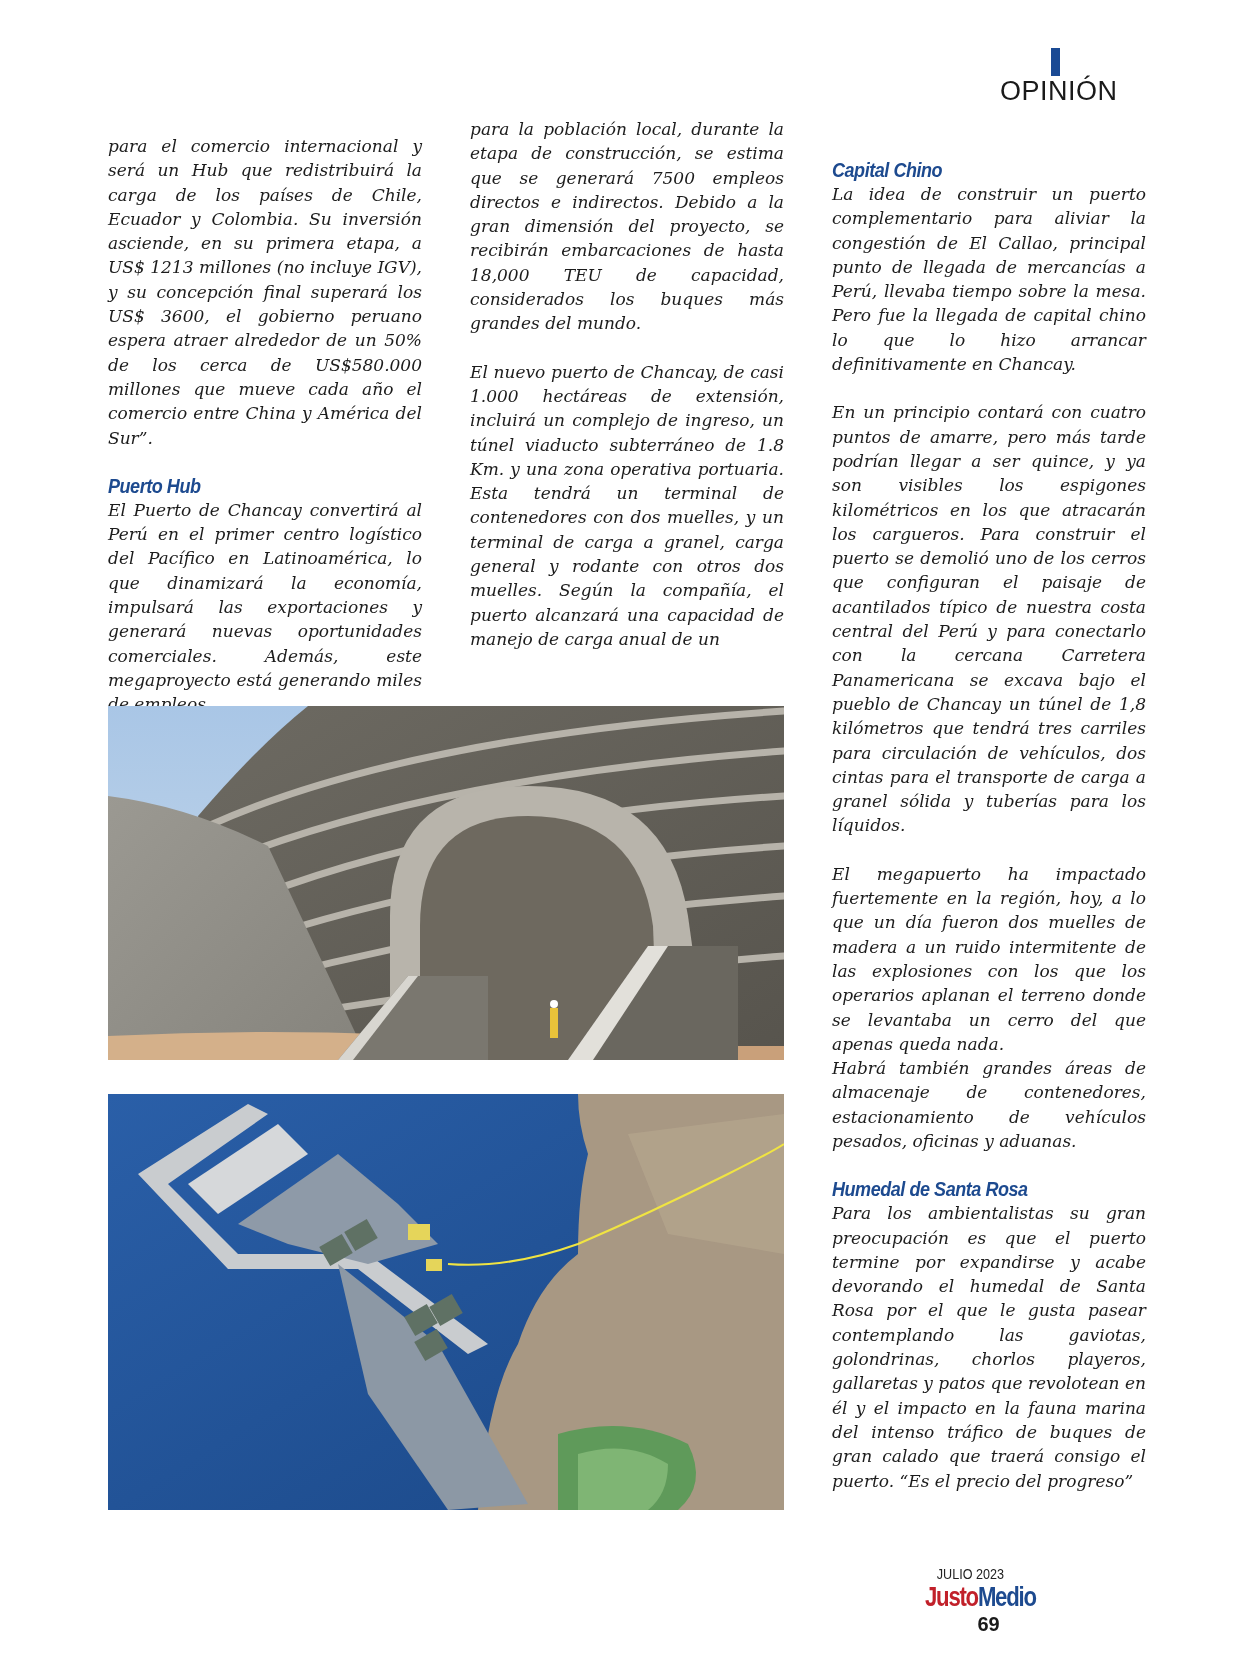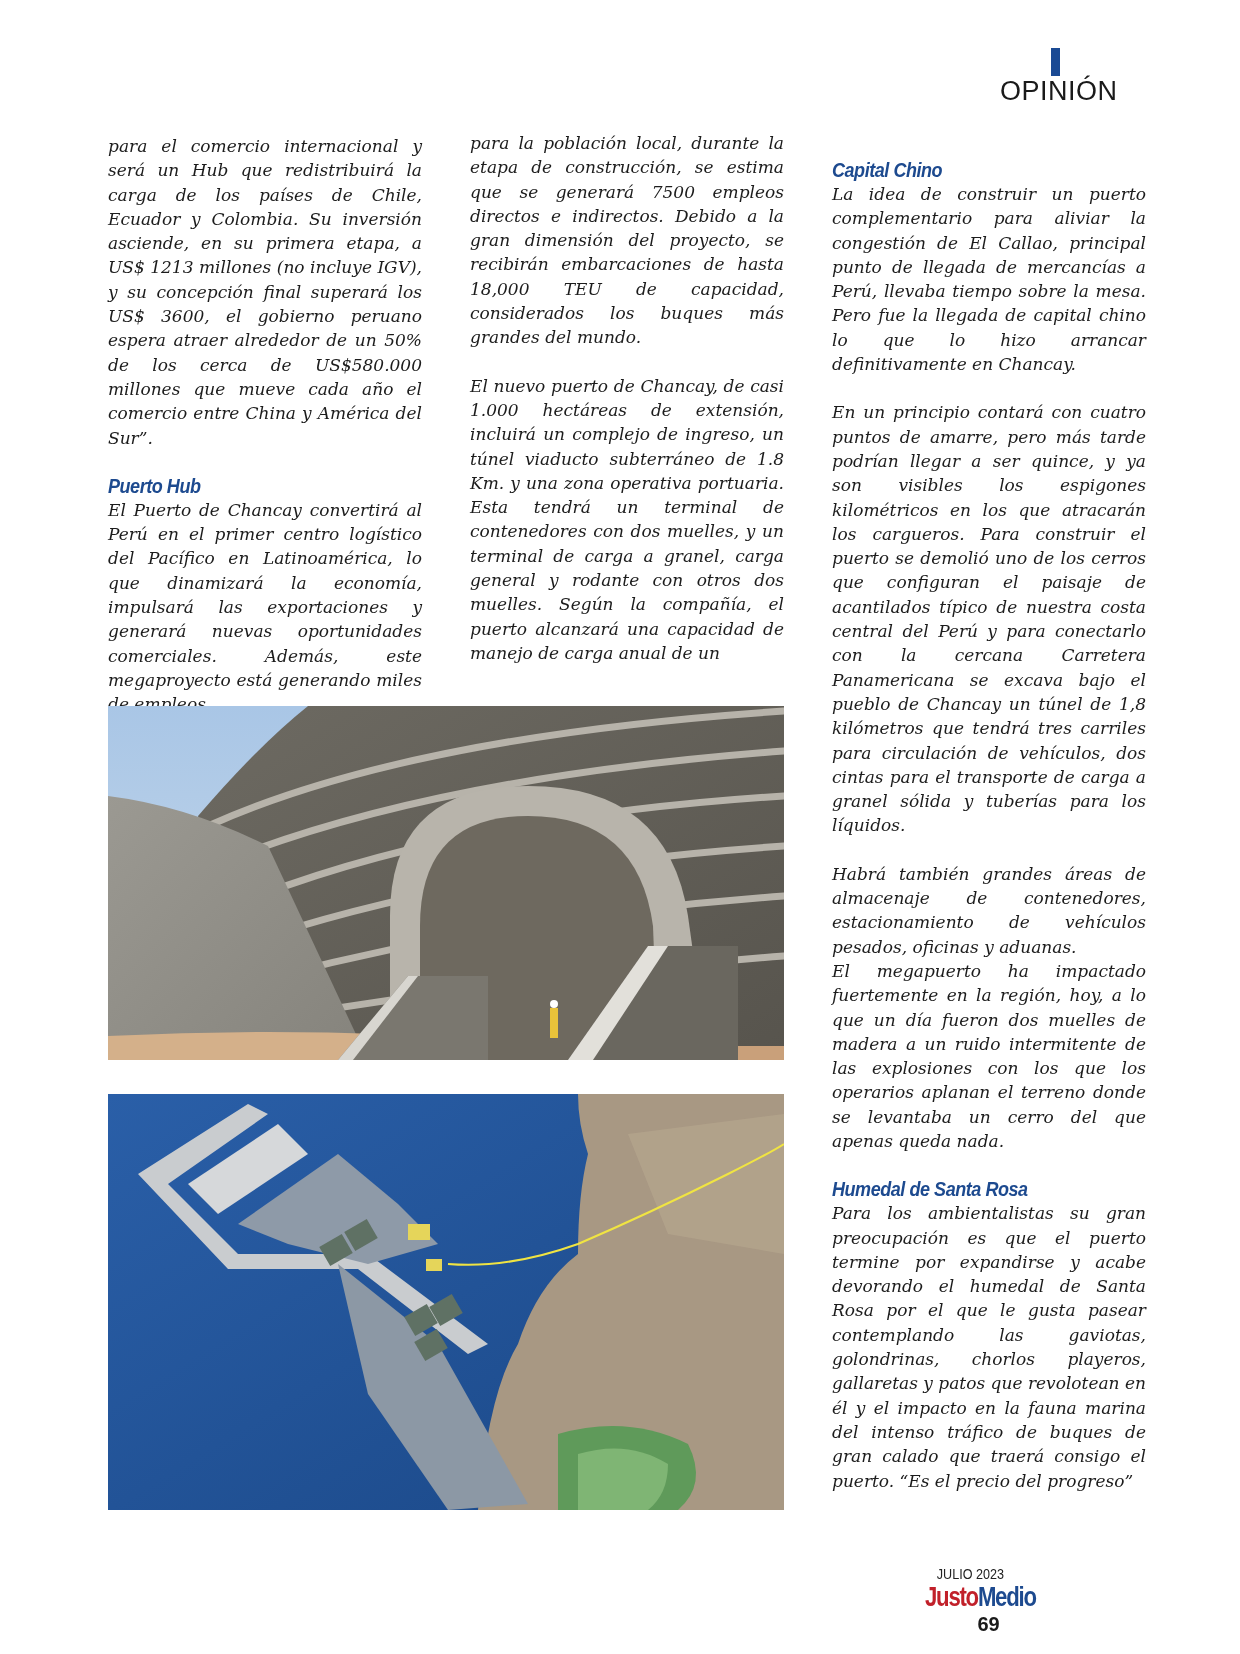--- a/index.html
+++ b/index.html
@@ -6,21 +6,21 @@
   body { width: 1240px; height: 1654px; position: relative; overflow: hidden; }
   .section-tag { position: absolute; left: 1000px; top: 48px; display: flex; align-items: center; flex-direction: column; }
   .section-tag .bar { width: 9px; height: 28px; background: #1a4a94; margin-right: 6px; }
   .section-tag .label { font-family: "Liberation Sans", sans-serif; font-size: 27px; color: #1a1a1a; letter-spacing: 0.5px; }
 
   .col { position: absolute; font-family: "DejaVu Serif", "Liberation Serif", serif; font-size: 17px; line-height: 24.3px; color: #1c1c1c; text-align: justify; hyphens: manual; font-style: italic; }
   .col p { margin: 0; }
   .col .gap { height: 24px; }
   .col h3 { margin: 0; font-family: "Liberation Sans", sans-serif; font-weight: bold; font-size: 20px; line-height: 24px; color: #1d4a8f; letter-spacing: -0.5px; transform: scaleX(0.9); transform-origin: left; }
   #col1 { left: 108px; top: 134px; width: 314px; }
-  #col2 { left: 470px; top: 131px; width: 314px; }
+  #col2 { left: 470px; top: 117px; width: 314px; }
   #col3 { left: 832px; top: 134px; width: 314px; }
 
   .photo { position: absolute; overflow: hidden; }
   #photo-tunnel { left: 108px; top: 706px; width: 676px; height: 354px; background: #8c8a85; }
   #photo-port { left: 108px; top: 1094px; width: 676px; height: 416px; background: #1f4f95; }
 
   .footer { position: absolute; top: 1566px; left: 925px; display: flex; align-items: center; flex-direction: column; }
   .footer .date { font-family: "Liberation Sans", sans-serif; font-size: 14px; color: #222; margin-right: 30px; transform: scaleX(0.9); }
   .footer .brand { font-family: "Liberation Sans", sans-serif; font-weight: bold; font-size: 27px; letter-spacing: -1.5px; transform: scaleX(0.82); transform-origin: left; margin-right: -14px; }
   .footer .brand .b1 { color: #c1202a; }
@@ -48,22 +48,22 @@
   <p>El nuevo puerto de Chancay, de casi 1.000 hectáreas de extensión, incluirá un complejo de ingreso, un túnel viaducto subterráneo de 1.8 Km. y una zona operativa portuaria. Esta tendrá un terminal de contenedores con dos muelles, y un terminal de carga a granel, carga general y rodante con otros dos muelles. Según la compañía, el puerto alcanzará una capacidad de manejo de carga anual de un</p>
 </div>
 
 <div class="col" id="col3">
   <div class="gap"></div>
   <h3>Capital Chino</h3>
   <p>La idea de construir un puerto complementario para aliviar la congestión de El Callao, principal punto de llegada de mercancías a Perú, llevaba tiempo sobre la mesa. Pero fue la llegada de capital chino lo que lo hizo arrancar definitivamente en Chancay.</p>
   <div class="gap"></div>
   <p>En un principio contará con cuatro puntos de amarre, pero más tarde podrían llegar a ser quince, y ya son visibles los espigones kilométricos en los que atracarán los cargueros. Para construir el puerto se demolió uno de los cerros que configuran el paisaje de acantilados típico de nuestra costa central del Perú y para conectarlo con la cercana Carretera Panamericana se excava bajo el pueblo de Chancay un túnel de 1,8 kilómetros que tendrá tres carriles para circulación de vehículos, dos cintas para el transporte de carga a granel sólida y tuberías para los líquidos.</p>
   <div class="gap"></div>
+  <p>El megapuerto ha impactado fuertemente en la región, hoy, a lo que un día fueron dos muelles de madera a un ruido intermitente de las explosiones con los que los operarios aplanan el terreno donde se levantaba un cerro del que apenas queda nada.</p>
   <p>Habrá también grandes áreas de almacenaje de contenedores, estacionamiento de vehículos pesados, oficinas y aduanas.</p>
-  <p>El megapuerto ha impactado fuertemente en la región, hoy, a lo que un día fueron dos muelles de madera a un ruido intermitente de las explosiones con los que los operarios aplanan el terreno donde se levantaba un cerro del que apenas queda nada.</p>
   <div class="gap"></div>
   <h3>Humedal de Santa Rosa</h3>
   <p>Para los ambientalistas su gran preocupación es que el puerto termine por expandirse y acabe devorando el humedal de Santa Rosa por el que le gusta pasear contemplando las gaviotas, golondrinas, chorlos playeros, gallaretas y patos que revolotean en él y el impacto en la fauna marina del intenso tráfico de buques de gran calado que traerá consigo el puerto. “Es el precio del progreso”</p>
 </div>
 
 <div class="photo" id="photo-tunnel">
   <svg width="676" height="354" viewBox="0 0 676 354">
     <defs>
       <linearGradient id="sky" x1="0" y1="0" x2="0" y2="1">
         <stop offset="0" stop-color="#a9c6e6"></stop>

